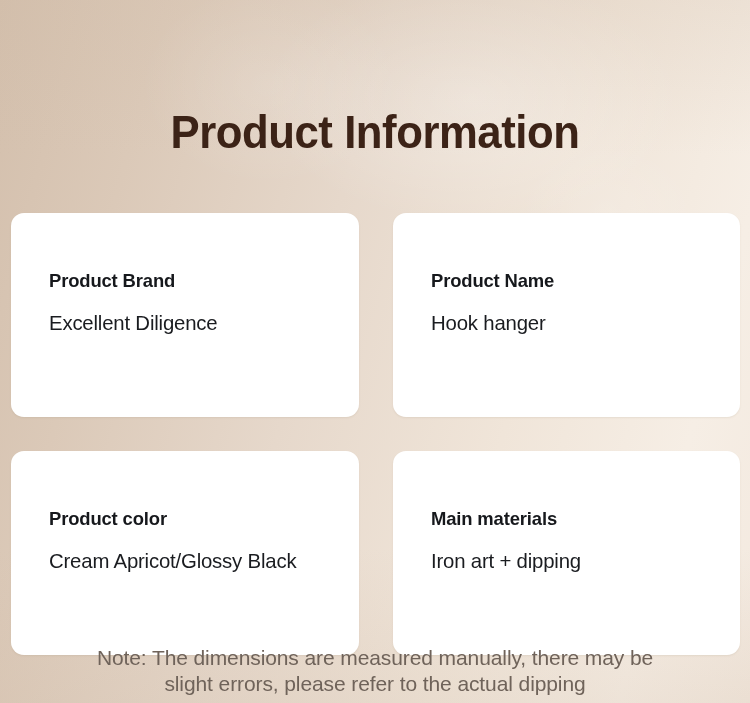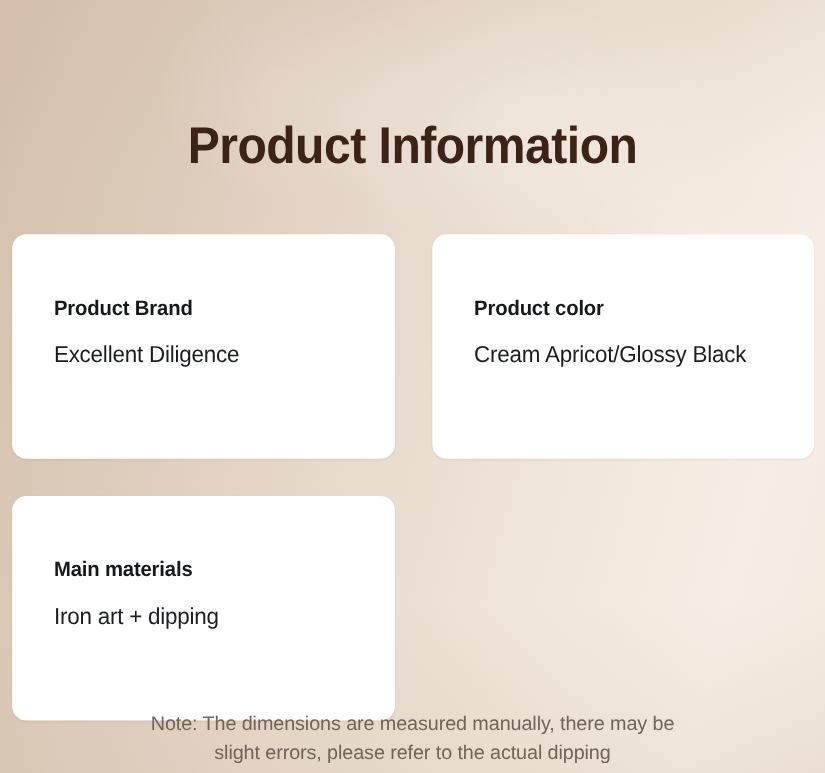--- a/index.html
+++ b/index.html
@@ -113,21 +113,21 @@
     transform-origin: left center;
     white-space: nowrap;
   }
 
   .note {
     position: absolute;
     left: 0;
     top: 645px;
     width: 750px;
     text-align: center;
-    font-size: 18px;
+    font-size: 21px;
     line-height: 26px;
     color: #6f635a;
     letter-spacing: -0.1px;
     z-index: 2;
   }
   .note-line {
     display: block;
     white-space: nowrap;
   }
 </style>
@@ -140,20 +140,26 @@
 
   <div class="grid">
 
     <div class="card">
       <div class="card-inner">
         <div class="card-label">Product Brand</div>
         <div class="card-value">Excellent Diligence</div>
       </div>
     </div>
 
+    <div class="card">
+      <div class="card-inner">
+        <div class="card-label">Product Name</div>
+        <div class="card-value">Hook hanger</div>
+      </div>
+    </div>
 
     <div class="card">
       <div class="card-inner">
         <div class="card-label">Product color</div>
         <div class="card-value">Cream Apricot/Glossy Black</div>
       </div>
     </div>
 
     <div class="card">
       <div class="card-inner">

